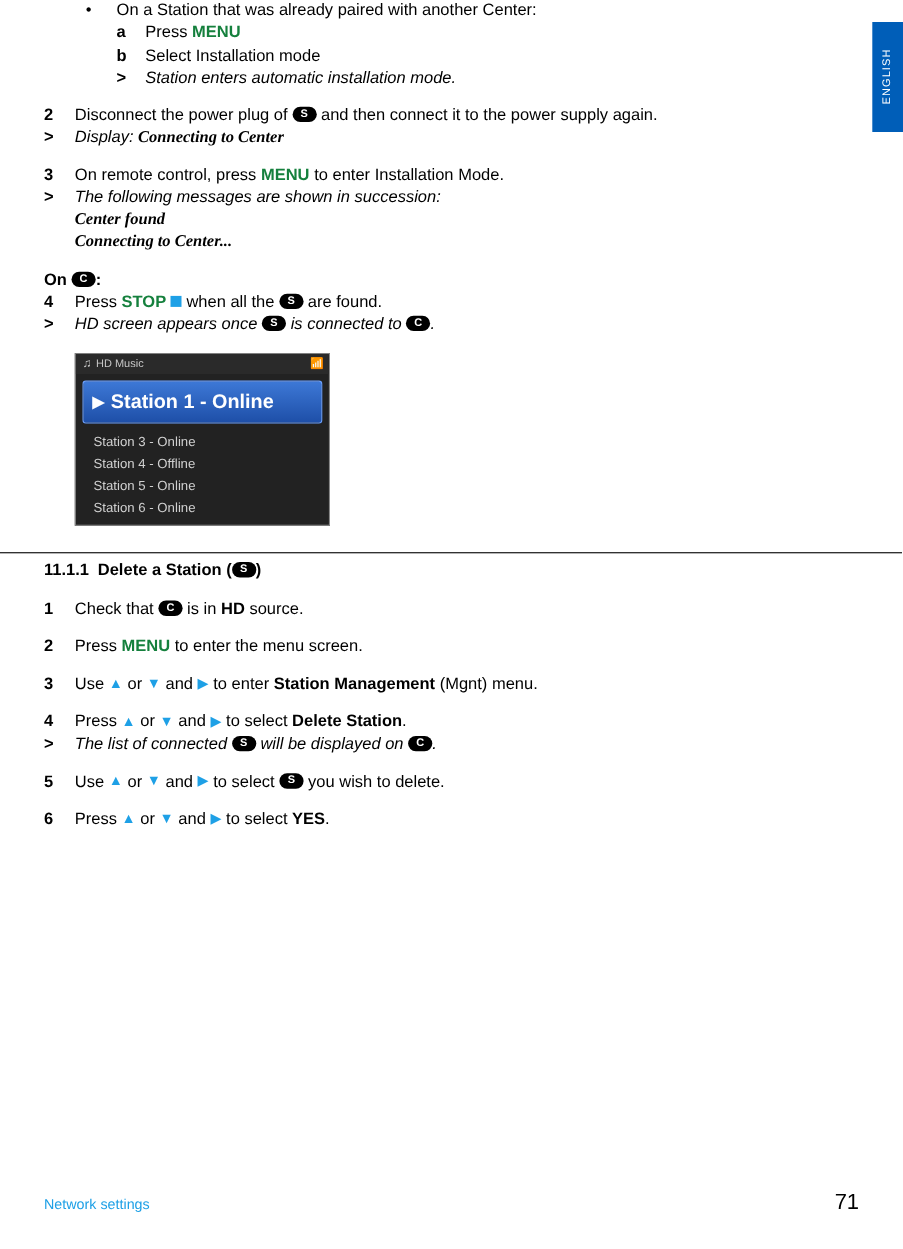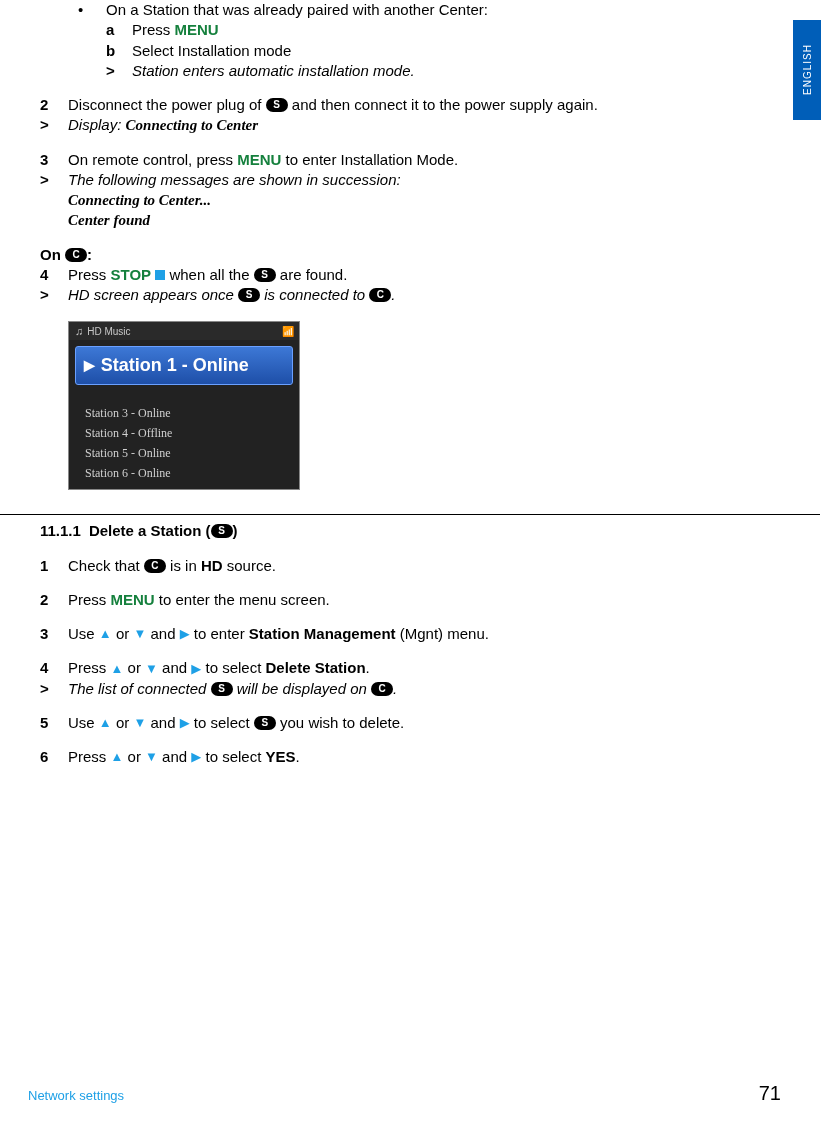--- a/index.html
+++ b/index.html
@@ -120,23 +120,22 @@
     color: #fff;
     font-size: 18px;
     font-weight: bold;
     padding: 6px 8px;
     display: flex;
     align-items: center;
     gap: 6px;
   }
   .fig-selected .arrow { font-size: 14px; }
   .fig-list {
-    margin-top: 16px;
+    margin-top: 4px;
     padding: 2px 4px 4px 10px;
-    font-family: Liberation Serif, serif;
   }
   .fig-item {
     color: #d0d0d0;
     font-size: 12px;
     padding: 2px 0;
   }
   .section-rule {
     border: none;
     border-top: 1px solid #000;
     margin: 24px 0 6px -40px;
@@ -145,21 +144,21 @@
   .section-head {
     font-weight: bold;
     font-size: 15px;
     display: flex;
     align-items: center;
     gap: 8px;
   }
   .section-num { }
   .footer {
     position: absolute;
-    left: 28px;
+    left: 40px;
     right: 40px;
     bottom: 30px;
     display: flex;
     justify-content: space-between;
     align-items: baseline;
   }
   .footer-left { color: #1ea0e6; font-size: 13px; }
   .footer-right { font-size: 20px; }
   .music-note { font-size: 11px; color:#c8c8c8; }
   .sig-icon { font-size: 10px; color:#c8c8c8; margin-left:auto; margin-right:4px; }
@@ -209,22 +208,22 @@
     <div class="row para">
       <span class="lead">3</span>
       <span class="body">
         <span>On remote control, press </span><span class="blue">MENU</span><span> to enter Installation Mode.</span>
       </span>
     </div>
     <div class="row">
       <span class="lead gt">&gt;</span>
       <span class="body italic">The following messages are shown in succession:</span>
     </div>
+    <div class="indent-result bolditalic">Center found</div>
     <div class="indent-result bolditalic">Connecting to Center...</div>
-    <div class="indent-result bolditalic">Center found</div>
 
     <div class="para bold">
       <span>On </span><span class="chip">C</span><span>:</span>
     </div>
 
     <div class="row">
       <span class="lead">4</span>
       <span class="body">
         <span>Press </span><span class="blue">STOP</span> <span class="stopsq"></span><span> when all the </span><span class="chip">S</span><span> are found.</span>
       </span>

